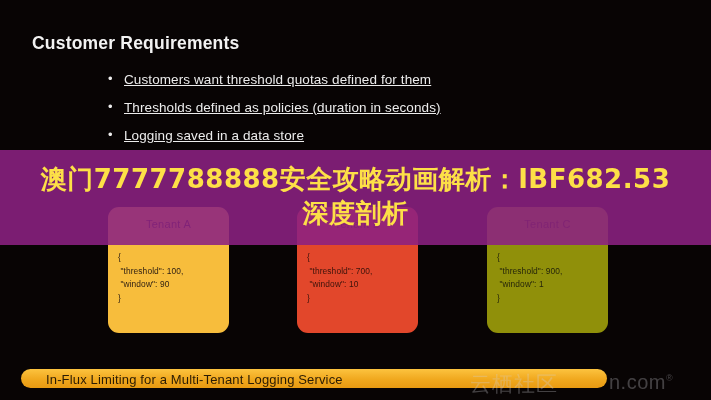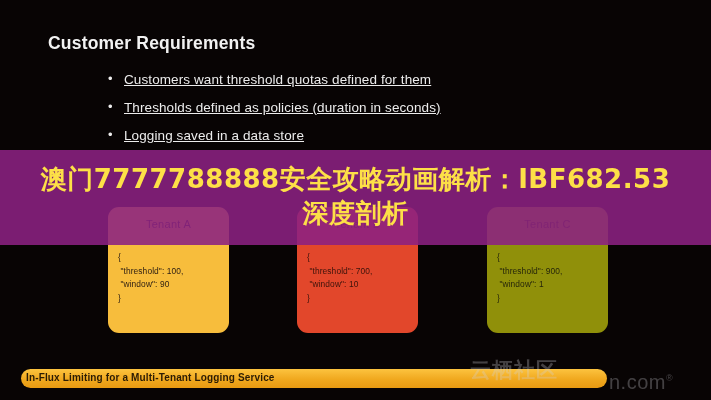--- a/index.html
+++ b/index.html
@@ -20,21 +20,21 @@
 
   
   #slide {
     position: absolute;
     inset: 0;
     background: #080404;
   }
 
   #slide-title {
     position: absolute;
-    left: 48px;
+    left: 32px;
     top: 33px;
     font-size: 17.5px;
     font-weight: bold;
     color: #f2f2f2;
     letter-spacing: 0.2px;
     white-space: nowrap;
   }
 
   #bullet-list {
     position: absolute;
@@ -109,24 +109,24 @@
     position: absolute;
     left: 21px;
     top: 369px;
     width: 586px;
     height: 19px;
     border-radius: 10px;
     background: linear-gradient(180deg, #fcc33f 0%, #f0a81e 55%, #e89a12 100%);
   }
   #bottom-bar-label {
     position: absolute;
-    left: 5px;
+    left: 25px;
     top: 3px;
-    font-size: 10px;
-    font-weight: bold;
+    font-size: 13px;
+    font-weight: normal;
     color: #2b1c04;
     letter-spacing: 0.15px;
     white-space: nowrap;
   }
 
   
   #symantec-logo {
     position: absolute;
     left: 538px;
     top: 368px;
@@ -145,23 +145,23 @@
     font-weight: bold;
     color: #ffffff;
     letter-spacing: -0.4px;
     line-height: 1;
   }
 
   
   #watermark-cn {
     position: absolute;
     left: 470px;
-    top: 356px;
+    top: 370px;
     font-size: 21px;
-    font-weight: bold;
+    font-weight: normal;
     color: rgba(210, 210, 215, 0.30);
     letter-spacing: 1px;
     white-space: nowrap;
     pointer-events: none;
   }
   #watermark-domain {
     position: absolute;
     left: 593px;
     top: 371px;
     font-size: 20px;

